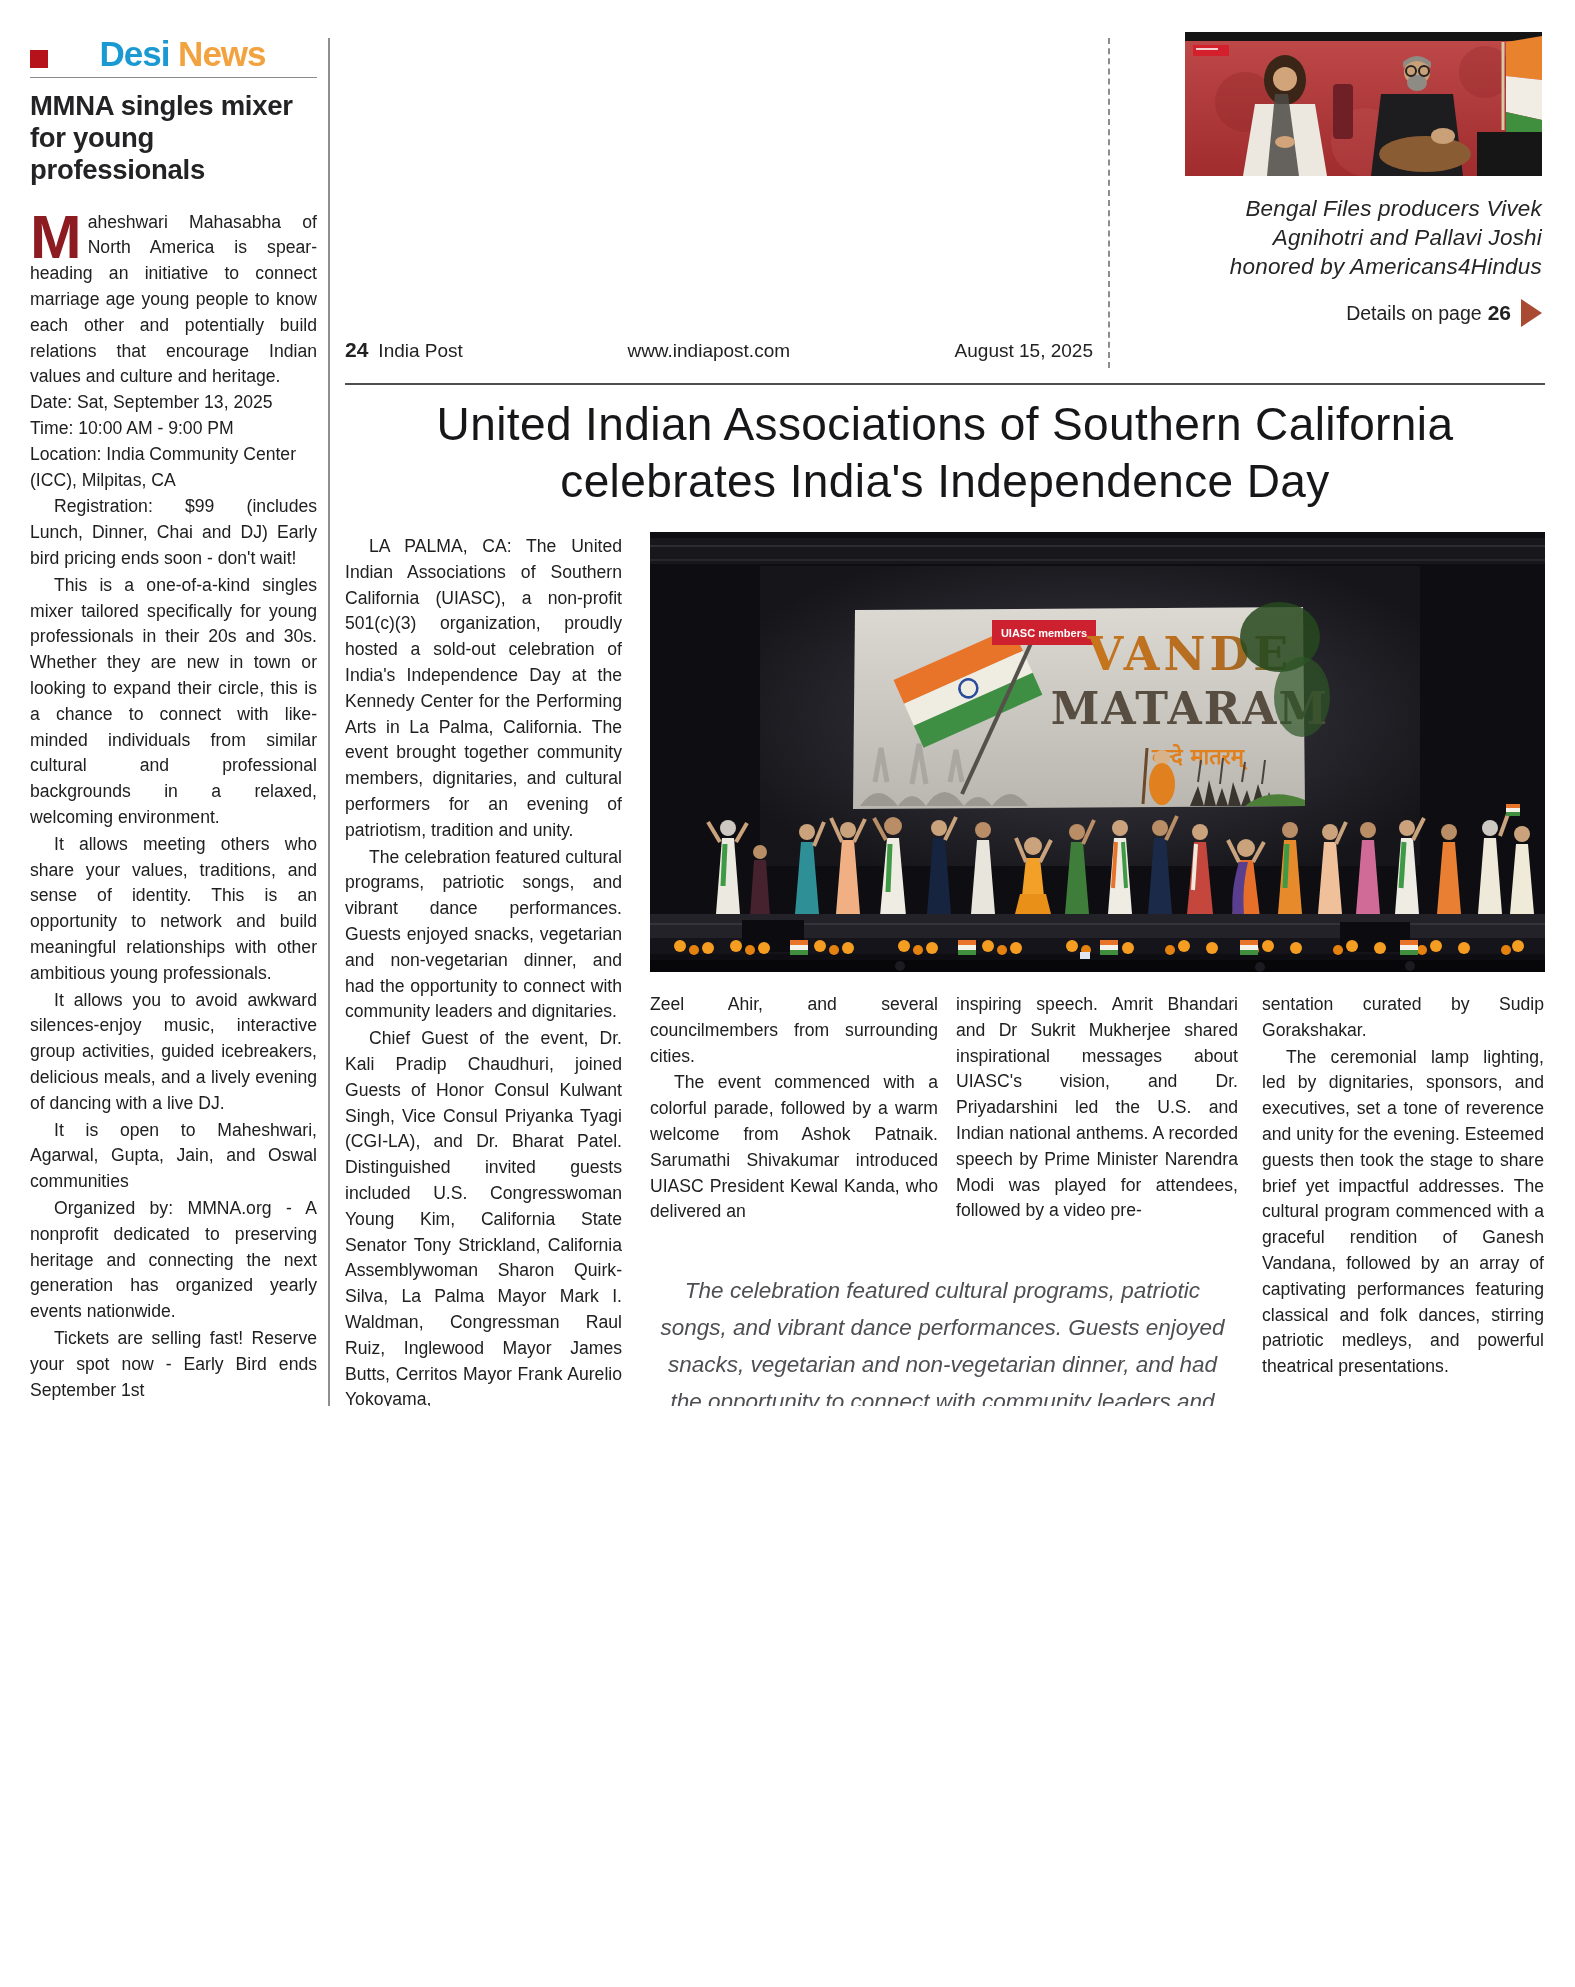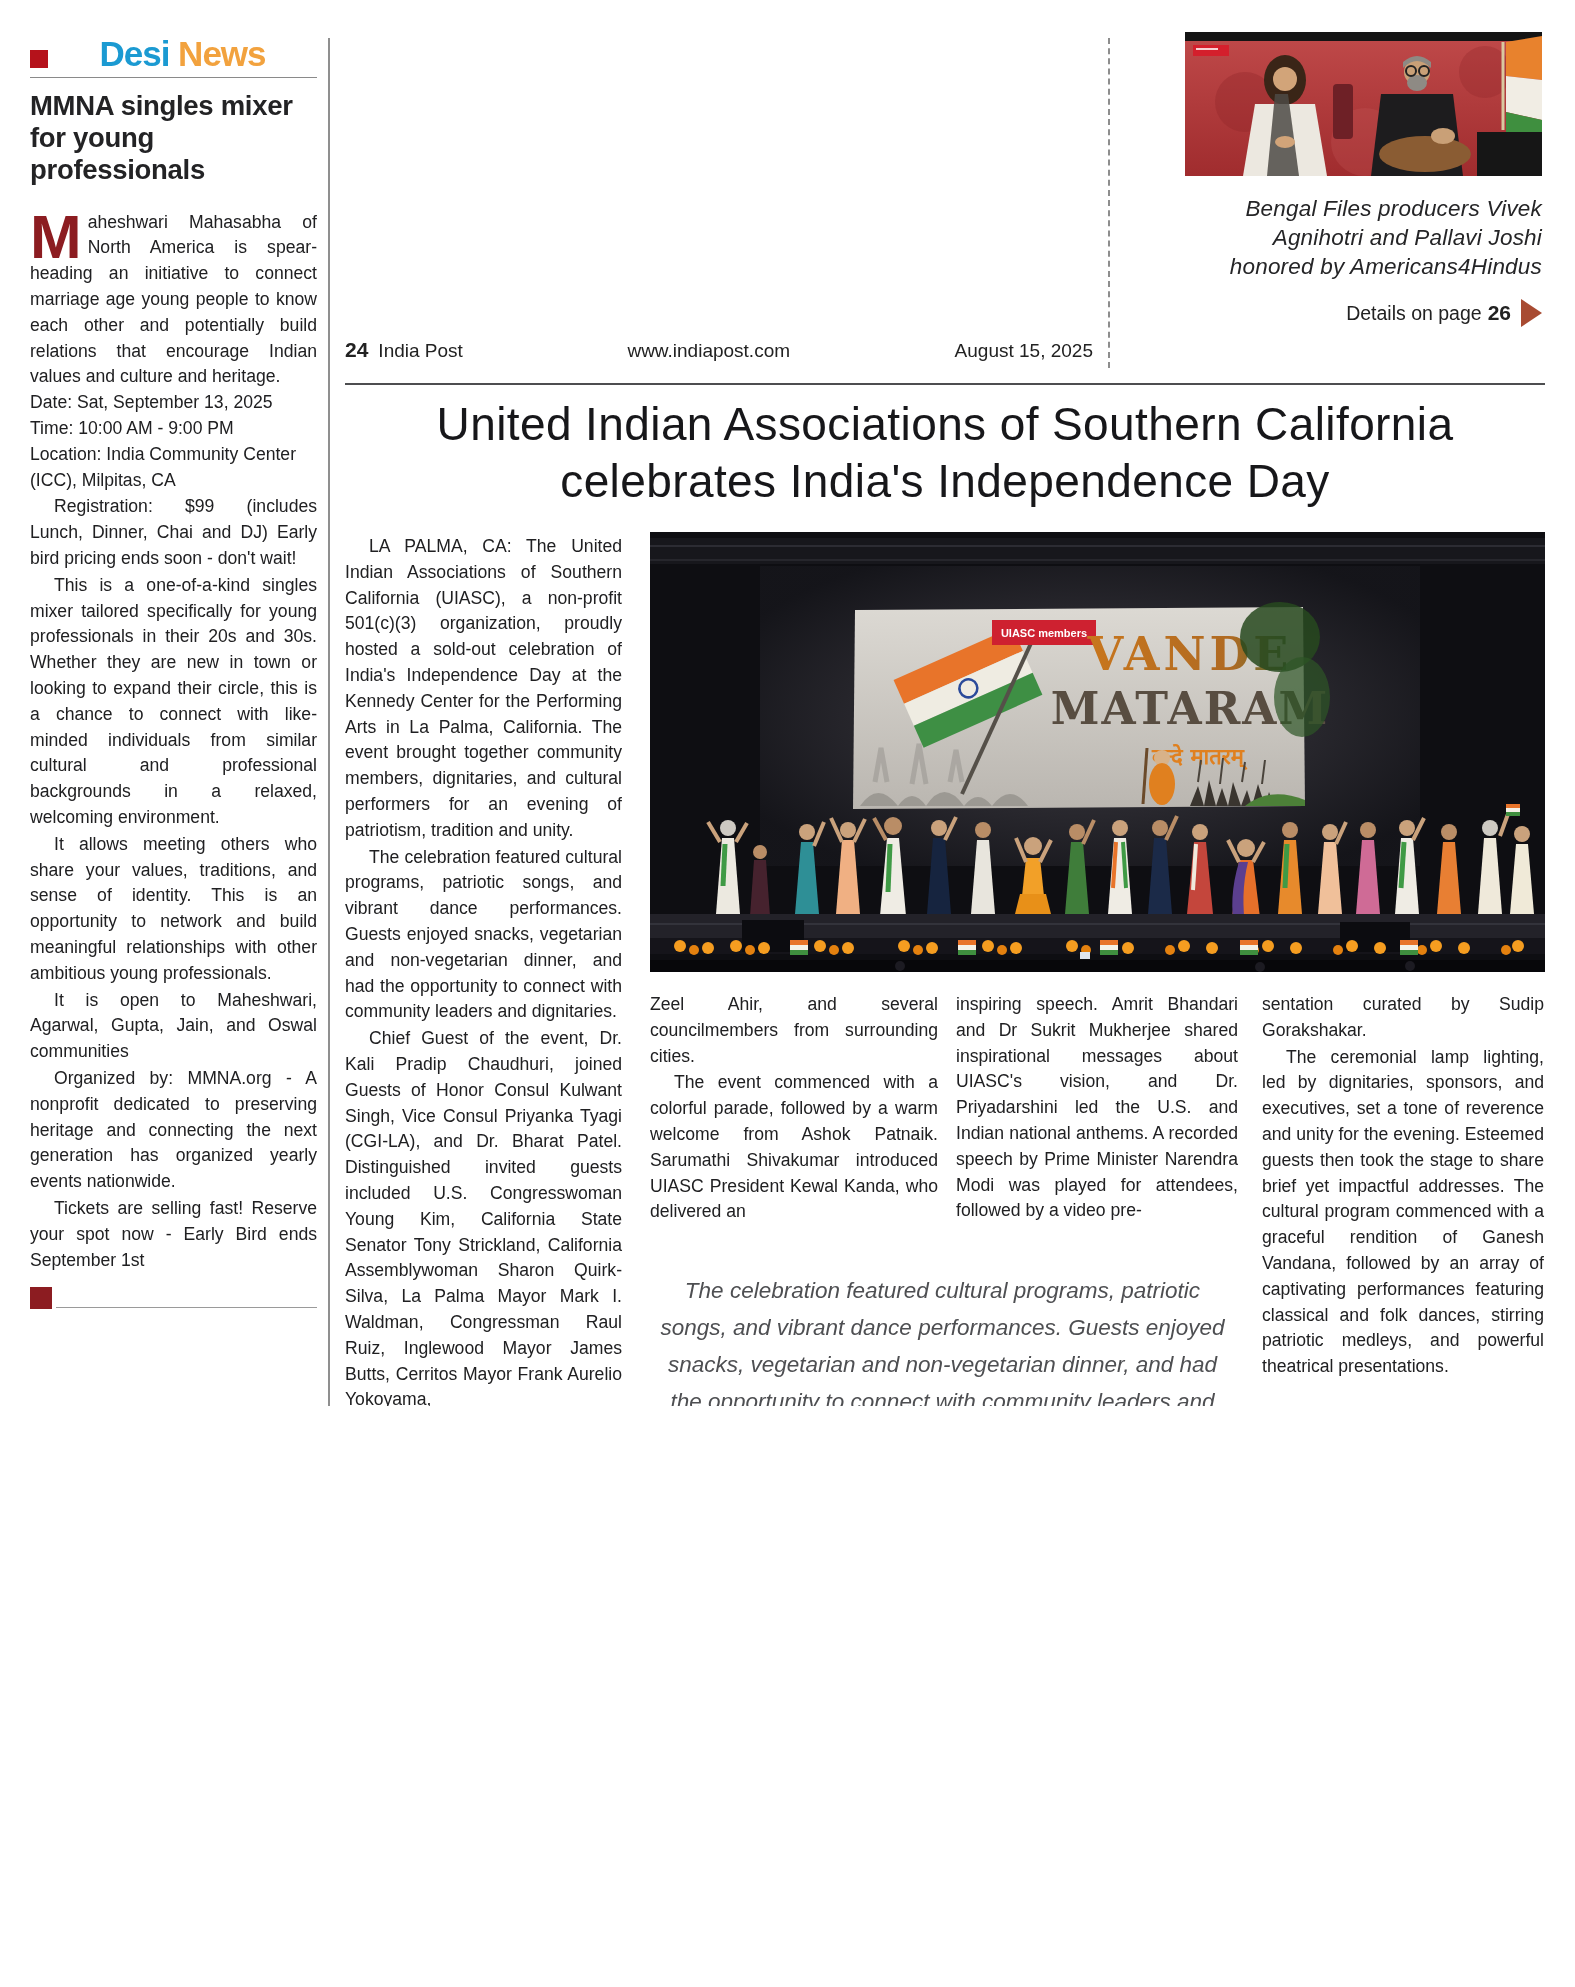--- a/index.html
+++ b/index.html
@@ -70,20 +70,21 @@
     <div class="desi-head">MMNA singles mixer for young professionals</div>
     <div class="bodytext" style="margin-top:24px;">
       <span class="dropcap">M</span><span>aheshwari Mahasabha of North America is spear-heading an initiative to connect marriage age young people to know each other and potentially build relations that encourage Indian values and culture and heritage.</span>
     </div>
     <div class="detail-line">Date: Sat, September 13, 2025</div>
     <div class="detail-line">Time: 10:00 AM - 9:00 PM</div>
     <div class="detail-line">Location: India Community Center (ICC), Milpitas, CA</div>
     <p class="bodytext indent gap">Registration: $99 (includes Lunch, Dinner, Chai and DJ) Early bird pricing ends soon - don't wait!</p>
     <p class="bodytext indent gap">This is a one-of-a-kind singles mixer tailored specifically for young professionals in their 20s and 30s. Whether they are new in town or looking to expand their circle, this is a chance to connect with like-minded individuals from similar cultural and professional backgrounds in a relaxed, welcoming environment.</p>
     <p class="bodytext indent gap">It allows meeting others who share your values, traditions, and sense of identity. This is an opportunity to network and build meaningful relationships with other ambitious young professionals.</p>
+    <p class="bodytext indent gap">It allows you to avoid awkward silences-enjoy music, interactive group activities, guided icebreakers, delicious meals, and a lively evening of dancing with a live DJ.</p>
     <p class="bodytext indent gap">It is open to Maheshwari, Agarwal, Gupta, Jain, and Oswal communities</p>
     <p class="bodytext indent gap">Organized by: MMNA.org - A nonprofit dedicated to preserving heritage and connecting the next generation has organized yearly events nationwide.</p>
     <p class="bodytext indent gap">Tickets are selling fast! Reserve your spot now - Early Bird ends September 1st</p>
     <div class="endrow">
       <div class="endsq"></div>
       <div class="endline"></div>
     </div>
   </div>
 
   <div class="abs vrule" style="left:328px;top:38px;height:1440px;"></div>

